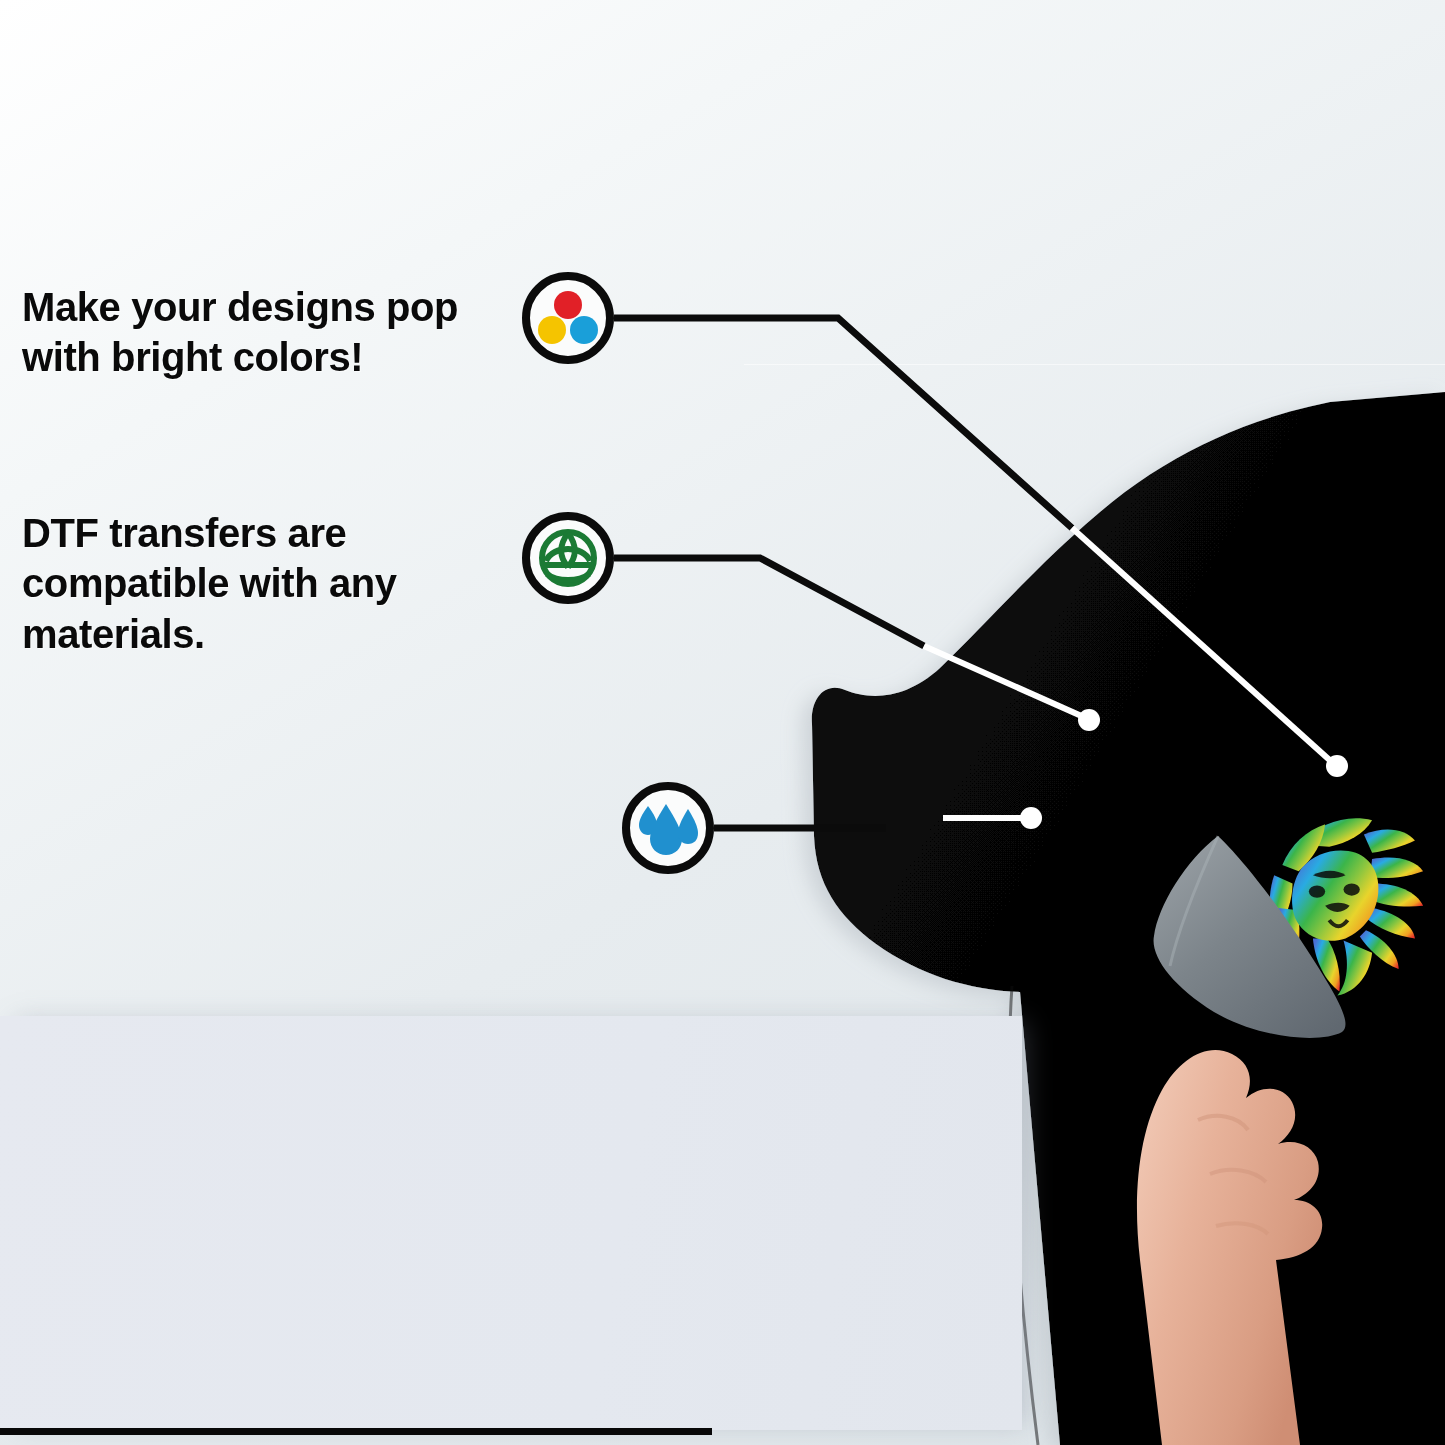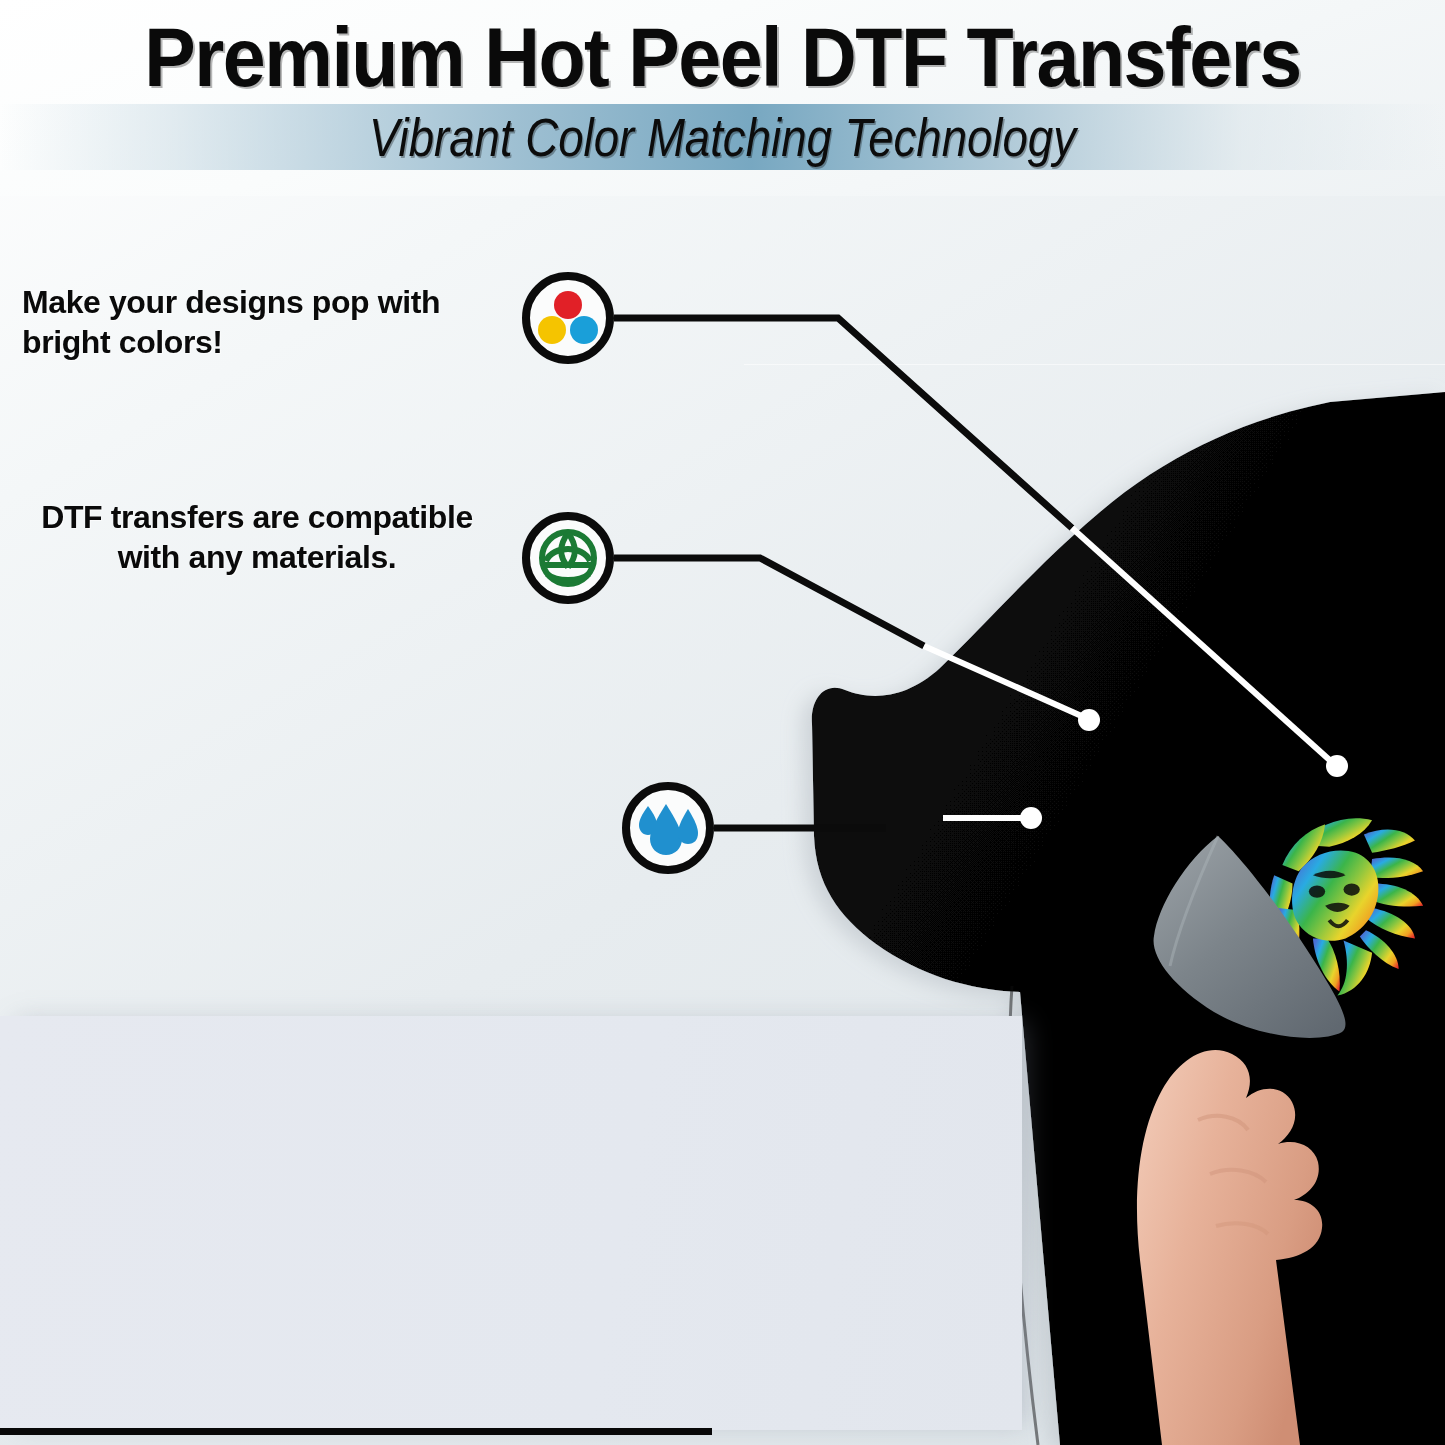--- a/index.html
+++ b/index.html
@@ -74,27 +74,27 @@
     display:flex; align-items:center; justify-content:center;
   }
   #badge-colors { left:522px; top:272px; }
   #badge-material { left:522px; top:512px; }
   #badge-wash   { left:622px; top:782px; }
   .badge svg { display:block; }
 
   
   .feat {
     position:absolute; z-index:22;
-    font-size:32px; font-weight:bold; line-height:1.26;
+    font-size:40px; font-weight:bold; line-height:1.26;
     color:#0a0a0a;
     letter-spacing:-0.4px;
     text-shadow:1px 1px 0 rgba(255,255,255,0.6);
   }
   #feat-1 { left:22px; top:282px; width:500px; }
-  #feat-2 { left:22px; top:497px; width:470px;text-align:center; }
+  #feat-2 { left:22px; top:508px; width:470px; }
   #feat-3 { left:22px; top:782px; width:600px; }
 
   
   .bottom {
     position:absolute; left:0; top:1016px; width:1022px; height:414px;
     background:linear-gradient(100deg,#e6e9f0 0%,#e4e8ef 60%,#e2e6ed 100%);
     z-index:25;
     box-shadow:10px 0 26px -6px rgba(120,130,145,0.35);
   }
   .bullet {
@@ -253,25 +253,20 @@
       <circle cx="1089" cy="720" r="11" fill="#ffffff"></circle>
     </g>
 
     <g>
       <line x1="714" y1="828" x2="886" y2="828" stroke="#0b0b0b" stroke-width="7"></line>
       <line x1="943" y1="818" x2="1028" y2="818" stroke="#ffffff" stroke-width="6"></line>
       <circle cx="1031" cy="818" r="11" fill="#ffffff"></circle>
     </g>
   </svg>
 
-  <div class="header">
-    <div class="title">Premium Hot Peel DTF Transfers</div>
-    <div class="subband"></div>
-    <div class="subtitle">Vibrant Color Matching Technology</div>
-  </div>
 
   <div class="badge" id="badge-colors">
     <svg width="62" height="58" viewBox="0 0 62 58">
       <circle cx="31" cy="16" r="14" fill="#e12027"></circle>
       <circle cx="15" cy="41" r="14" fill="#f5c400"></circle>
       <circle cx="47" cy="41" r="14" fill="#1a9fd9"></circle>
     </svg>
   </div>
 
   <div class="badge" id="badge-material">

